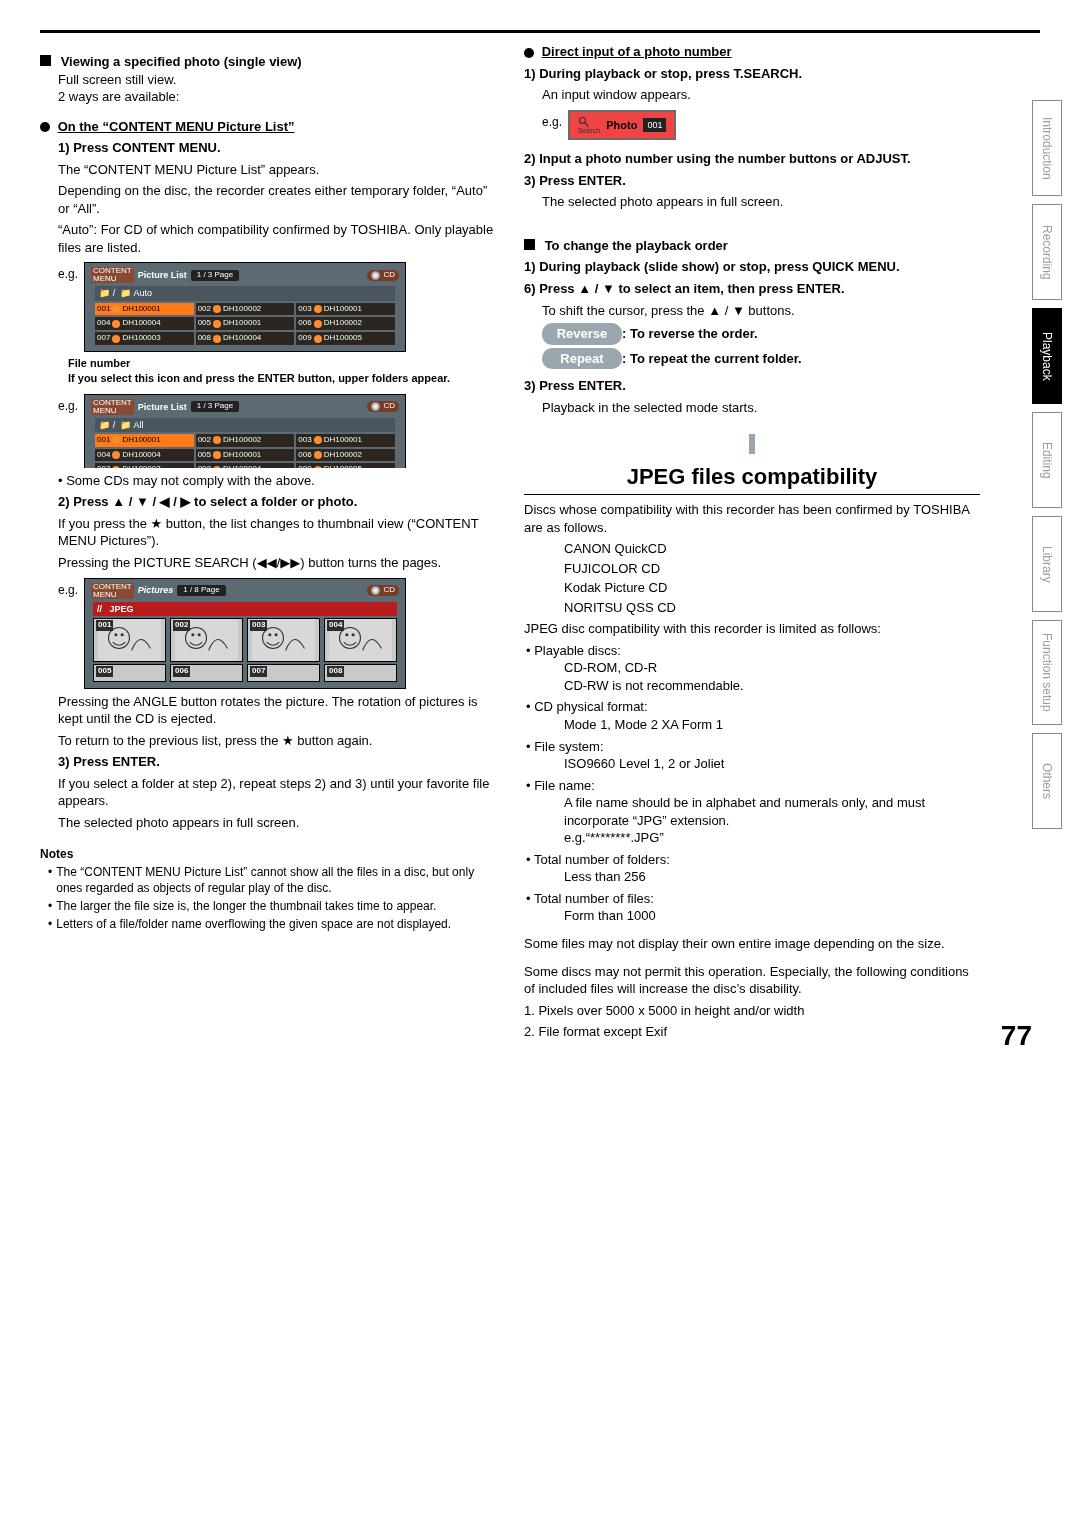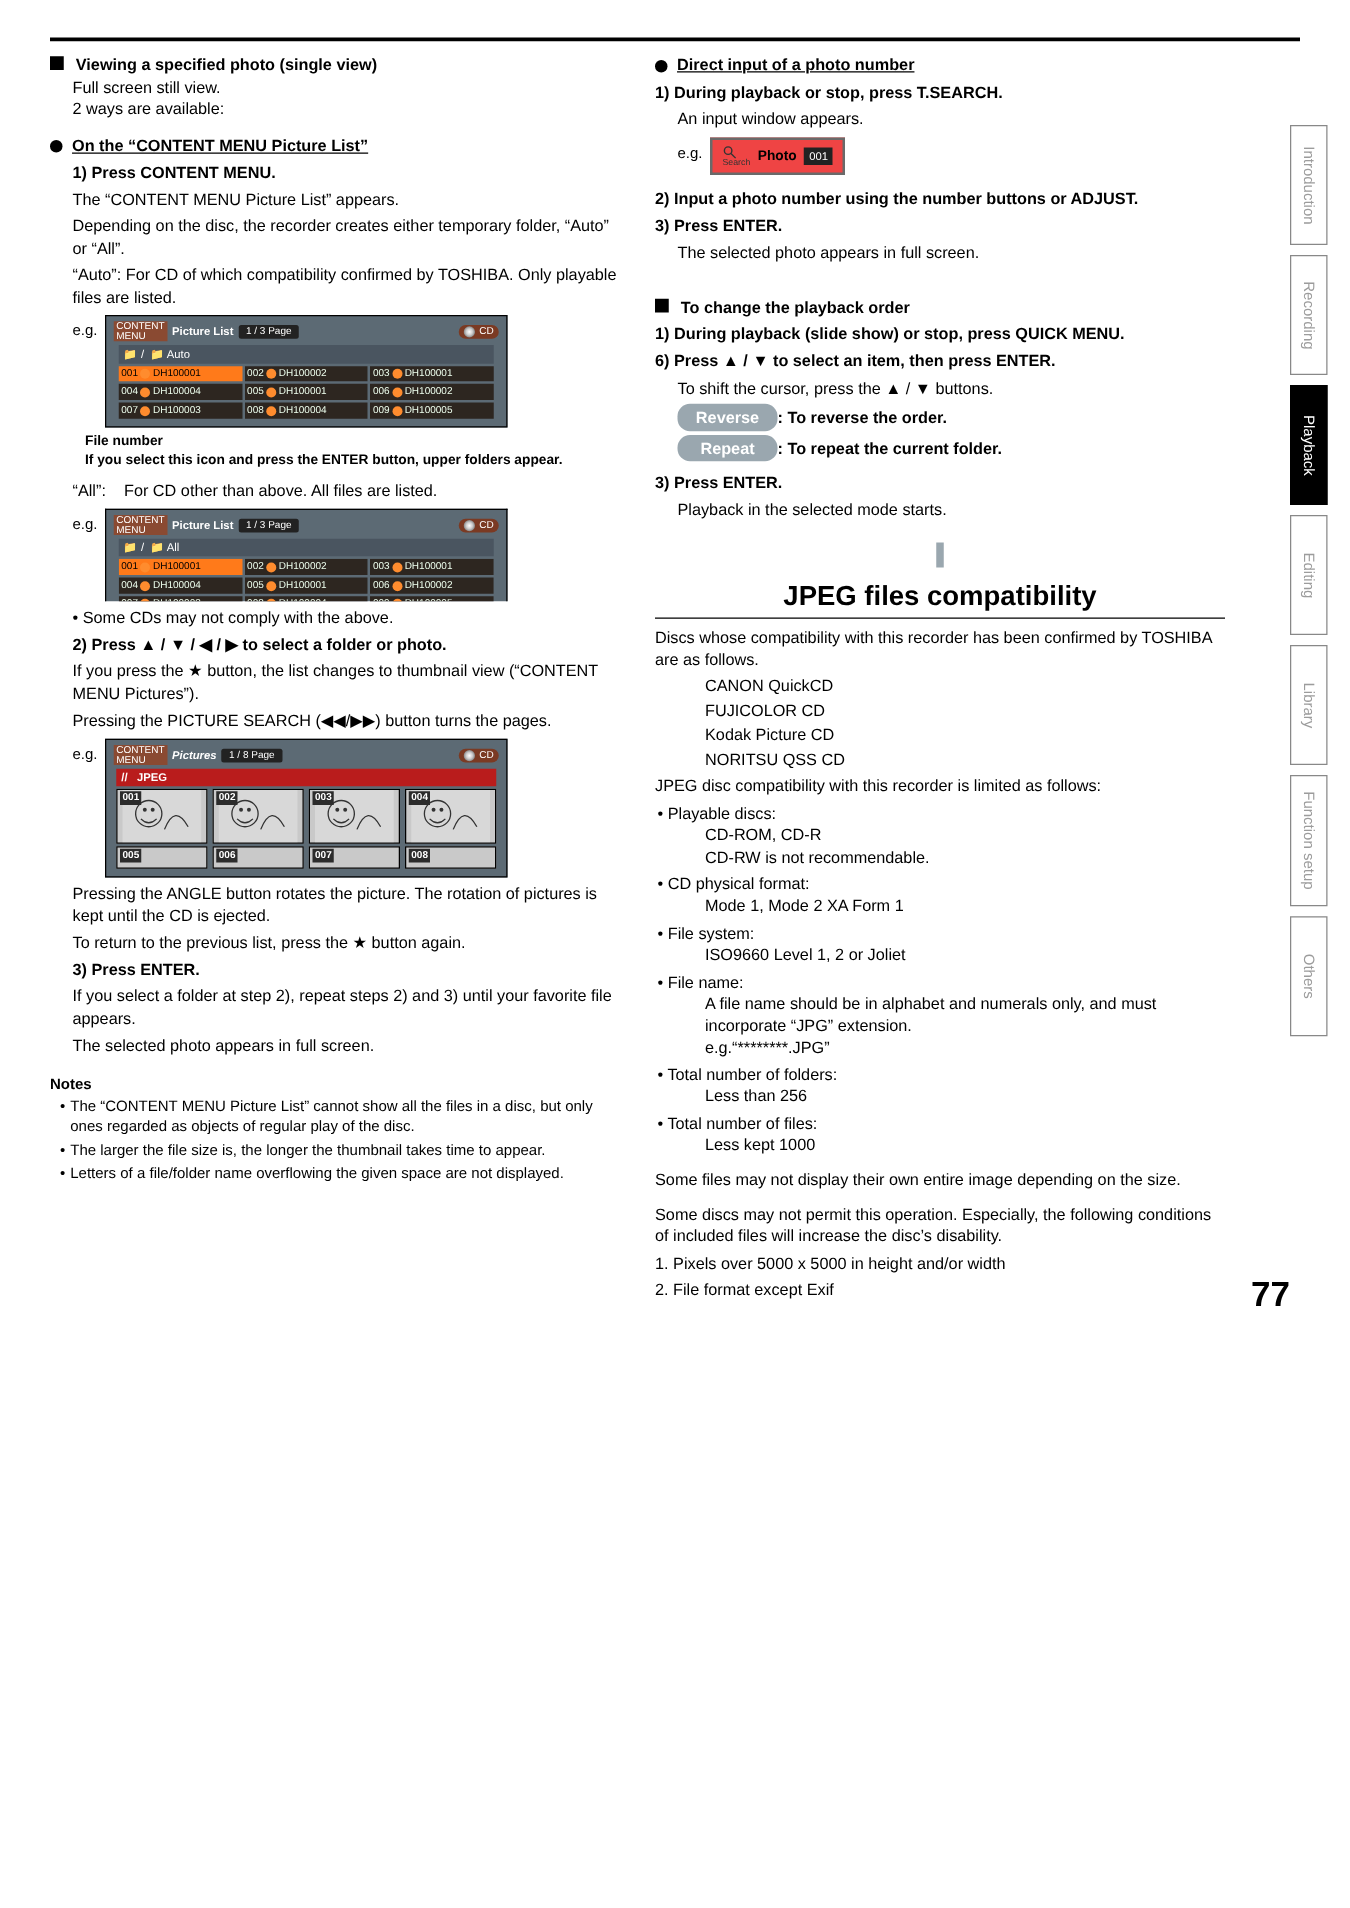--- a/index.html
+++ b/index.html
@@ -10,21 +10,21 @@
     margin: 0;
     padding: 30px 40px 30px 40px;
     width: 1080px;
     box-sizing: border-box;
     position: relative;
     line-height: 1.35;
   }
   .top-rule { border-top: 3px solid #000; margin-bottom: 10px; }
   .cols { display: flex; gap: 28px; }
   .col { flex: 1 1 0; }
-  .section-head { font-weight: bold; }
+  .section-head { font-weight: bold; margin-top: 10px; }
   .section-head .sq { display:inline-block; width:11px; height:11px; background:#000; margin-right:6px; vertical-align:baseline; }
   .bullet-head { font-weight: bold; margin-top: 12px; }
   .bullet-head .dot { display:inline-block; width:10px; height:10px; background:#000; border-radius:50%; margin-right:4px; vertical-align:middle; }
   .indent { margin-left: 18px; }
   .eg { font-size:12px; display:flex; align-items:flex-start; gap:6px; margin:6px 0 4px 18px;}
   .eg > span { margin-top:4px; }
   .screenshot {
     border: 1px solid #000; background:#5c6a74; color:#fff; font-size:9px;
     width: 320px; padding:2px 0 6px 0;
   }
@@ -172,24 +172,20 @@
               <span class="num">009</span>
               <span class="jcircle"></span>
               <span>DH100005</span>
             </div>
           </div>
       </div>
     </div>
     <div class="ss-label">File number</div>
     <div class="ss-caption">If you select this icon and press the ENTER button, upper folders appear.</div>
 
-    <div class="para">
-      <span>“All”:</span>&nbsp;&nbsp;&nbsp;
-      <span>For CD other than above. All files are listed.</span>
-    </div>
 
     <div class="eg">
       <span>e.g.</span>
       <div class="screenshot ss-shallow" style="padding-bottom:0; border-bottom:none;">
         <div class="ss-top">
           <span class="ss-badge ss-badge-content" style="line-height:8px;">CONTENT<br>MENU</span>
           <span style="font-weight:bold;">Picture List</span>
           <span class="ss-pagebar">
             <span>1 / 3</span> <span>Page</span>
           </span>
@@ -412,21 +408,21 @@
         <div class="compat-item">• CD physical format:</div>
         <div class="compat-sub">Mode 1, Mode 2 XA Form 1</div>
         <div class="compat-item">• File system:</div>
         <div class="compat-sub">ISO9660 Level 1, 2 or Joliet</div>
         <div class="compat-item">• File name:</div>
         <div class="compat-sub">A file name should be in alphabet and numerals only, and must incorporate “JPG” extension.</div>
         <div class="compat-sub">e.g.“********.JPG”</div>
         <div class="compat-item">• Total number of folders:</div>
         <div class="compat-sub">Less than 256</div>
         <div class="compat-item">• Total number of files:</div>
-        <div class="compat-sub">Less kept 1000</div>
+        <div class="compat-sub">Form than 1000</div>
       </div>
     <div class="para-plain" style="margin-top:10px;">Some files may not display their own entire image depending on the size.</div>
     <div class="para-plain" style="margin-top:10px;">Some discs may not permit this operation. Especially, the following conditions of included files will increase the disc’s disability.</div>
     <div class="para-plain">1. Pixels over 5000 x 5000 in height and/or width</div>
     <div class="para-plain">2. File format except Exif</div>
   </div>
 </div>
 
 <div class="tabs" id="side-tabs">
     <div class="tab gray">Introduction</div>

